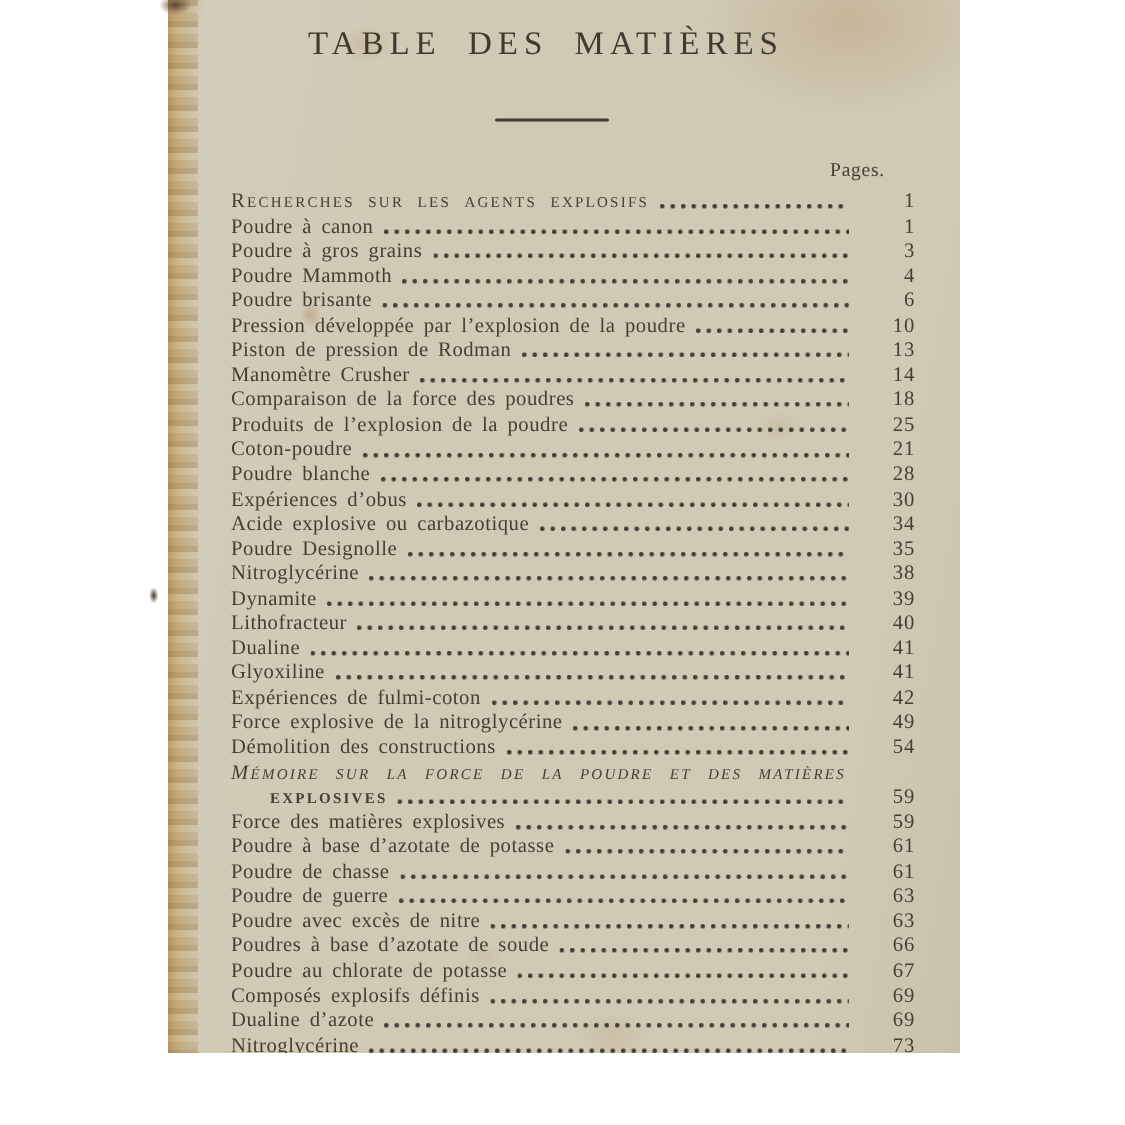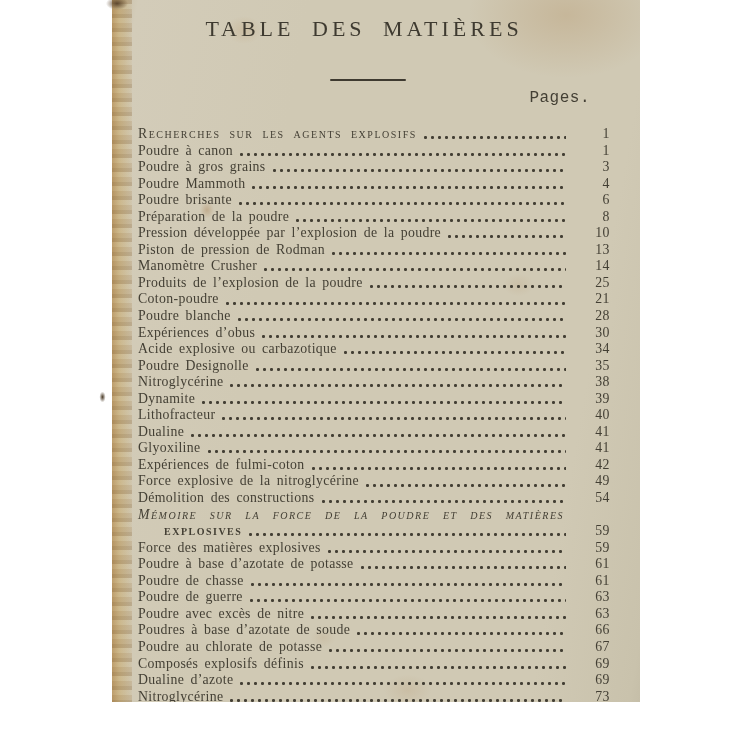--- a/index.html
+++ b/index.html
@@ -67,37 +67,37 @@
   }
   .title-rule {
     position: absolute;
     top: 79px; left: 218px;
     width: 76px; height: 2px;
     background: var(--ink-dark, #4a463c);
     border-radius: 1px;
   }
   .pages-label {
     position: absolute;
-    top: 89px; right: 50px;
-    font-size: 16px;
+    top: 105px; right: 50px;
+    font-size: 13px;
     letter-spacing: 0.5px;
     color: var(--ink, #433f34);
-    font-family: Liberation Mono, monospace;
   }
   .toc {
     position: absolute;
     top: 126px; left: 26px; right: 30px;
   }
   .row {
     display: flex;
     align-items: baseline;
     height: 16.55px;
     line-height: 16.55px;
     font-size: 13.8px;
     color: var(--ink, #433f34);
+    margin-left: 16px;
   }
   .row .lbl {
     white-space: nowrap;
     letter-spacing: 0.35px;
     word-spacing: 2.5px;
   }
   .row.sc .lbl {
     font-variant: small-caps;
     letter-spacing: 1.5px;
     word-spacing: 4px;
@@ -162,38 +162,38 @@
           <span class="lbl">Poudre Mammoth</span>
           <span class="leader"></span>
           <span class="num">4</span>
         </div>
         <div class="row">
           <span class="lbl">Poudre brisante</span>
           <span class="leader"></span>
           <span class="num">6</span>
         </div>
         <div class="row">
-          <span class="lbl">Préparation de la poudre</span>
-          <span class="leader"></span>
-          <span class="num">8</span>
-        </div>
-        <div class="row">
           <span class="lbl">Pression développée par l’explosion de la poudre</span>
           <span class="leader"></span>
           <span class="num">10</span>
         </div>
         <div class="row">
           <span class="lbl">Piston de pression de Rodman</span>
           <span class="leader"></span>
           <span class="num">13</span>
         </div>
         <div class="row">
           <span class="lbl">Manomètre Crusher</span>
           <span class="leader"></span>
           <span class="num">14</span>
+        </div>
+        <div class="row">
+          <span class="lbl">Comparaison de la force des poudres</span>
+          <span class="leader"></span>
+          <span class="num">18</span>
         </div>
         <div class="row">
           <span class="lbl">Produits de l’explosion de la poudre</span>
           <span class="leader"></span>
           <span class="num">25</span>
         </div>
         <div class="row">
           <span class="lbl">Coton-poudre</span>
           <span class="leader"></span>
           <span class="num">21</span>

